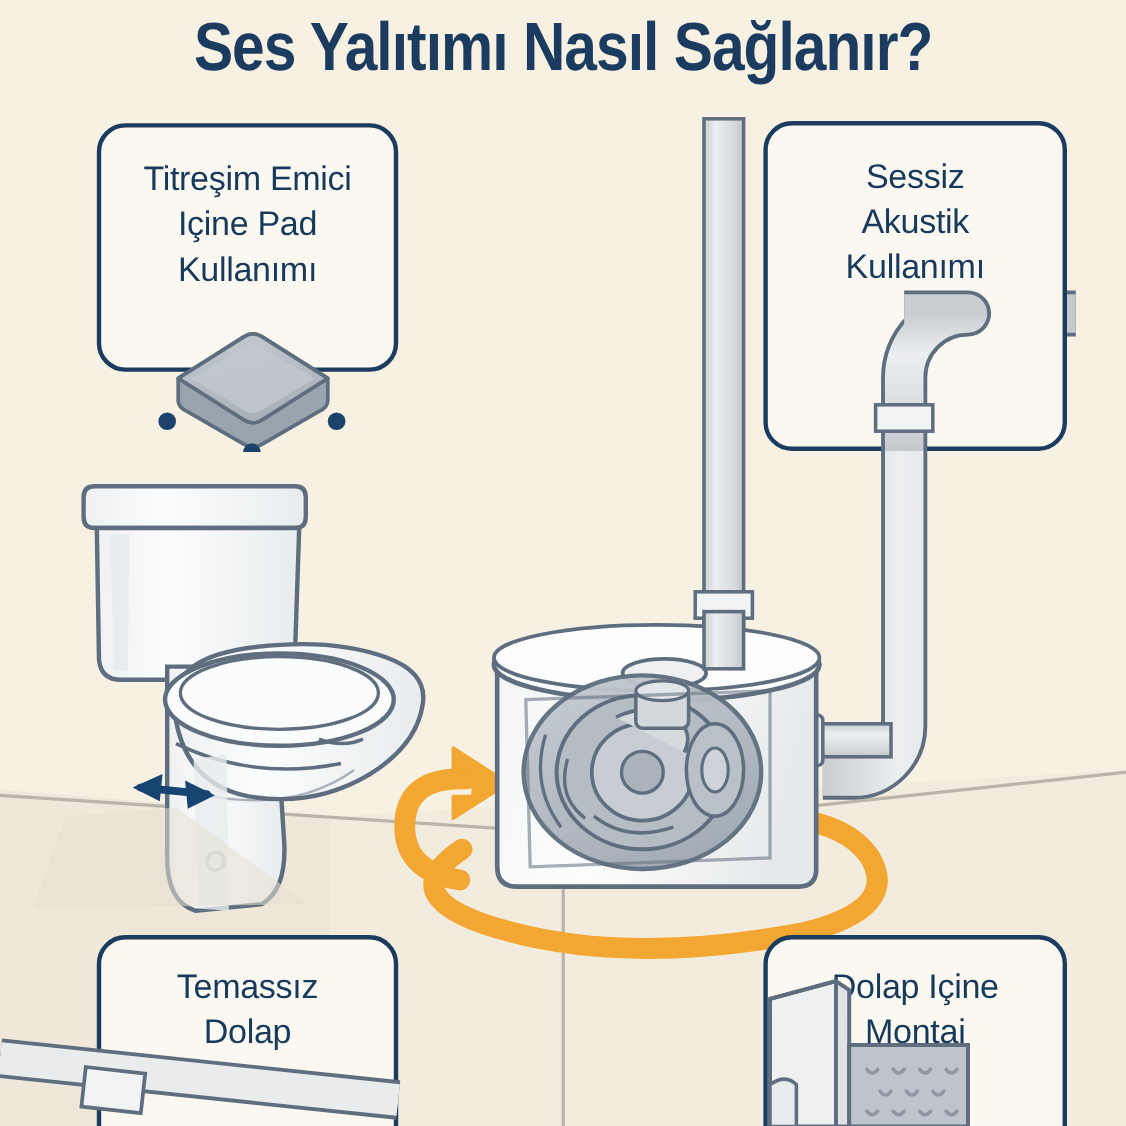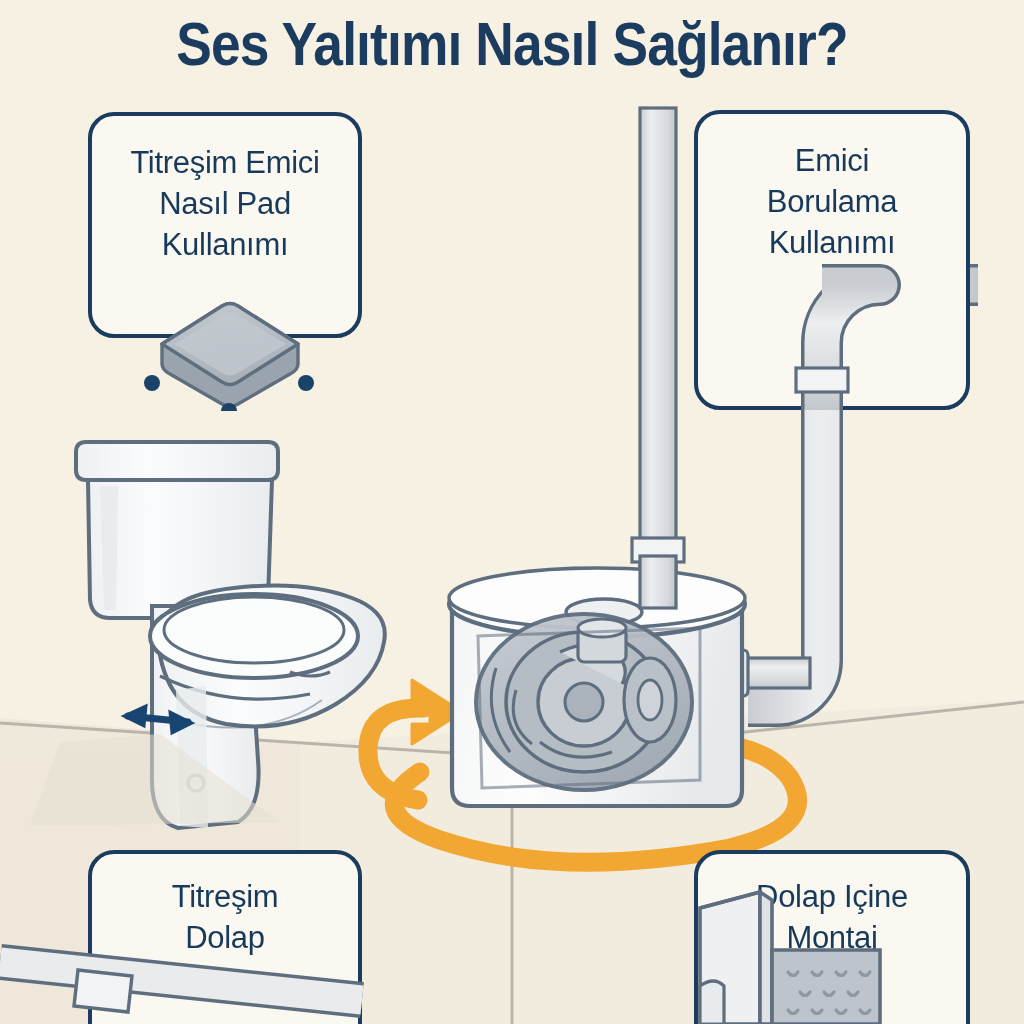--- a/index.html
+++ b/index.html
@@ -183,44 +183,44 @@
 
       <path d="M478,636 L700,628 L700,780 L482,788 z" fill="none" stroke="#5e6e7e" stroke-width="3" opacity="0.55"></path>
     </g>
   </svg>
 
   <div class="title">Ses Yalıtımı Nasıl Sağlanır?</div>
 
   <div class="card" id="card-tl">
     <div class="card-text">
       <span class="card-line">Titreşim Emici</span>
-      <span class="card-line">Nasıl Pad</span>
+      <span class="card-line">Içine Pad</span>
       <span class="card-line">Kullanımı</span>
     </div>
     <svg style="position:absolute;left:0;top:150px;width:274px;height:145px;" viewBox="0 0 274 145">
       <path d="M70,78 L130,40 q8,-5 16,0 L206,78 L206,98 q0,6 -8,10 L146,138 q-8,5 -16,0 L78,108 q-8,-4 -8,-10 z" fill="#9aa4ae" stroke="#5e6e7e" stroke-width="3.4" stroke-linejoin="round"></path>
       <path d="M70,78 L130,40 q8,-5 16,0 L206,78 L146,116 q-8,5 -16,0 z" fill="url(#gPad)" stroke="#5e6e7e" stroke-width="3.4" stroke-linejoin="round"></path>
       <path d="M82,78 L132,48 q6,-3 12,0 L194,78 L144,108 q-6,3 -12,0 z" fill="#c2c8ce" opacity="0.8"></path>
       <circle cx="60" cy="117" r="8" fill="#1b4268"></circle>
       <circle cx="214" cy="117" r="8" fill="#1b4268"></circle>
       <circle cx="137" cy="145" r="8" fill="#1b4268"></circle>
     </svg>
   </div>
 
   <div class="card" id="card-tr">
     <div class="card-text">
-      <span class="card-line">Emici</span>
-      <span class="card-line">Borulama</span>
+      <span class="card-line">Sessiz</span>
+      <span class="card-line">Akustik</span>
       <span class="card-line">Kullanımı</span>
     </div>
   </div>
 
   <div class="card" id="card-bl">
     <div class="card-text">
-      <span class="card-line">Titreşim</span>
+      <span class="card-line">Temassız</span>
       <span class="card-line">Dolap</span>
     </div>
   </div>
 
   <div class="card" id="card-br">
     <div class="card-text">
       <span class="card-line">Dolap Içine</span>
       <span class="card-line">Montaj</span>
       <span class="card-line">Sünger</span>
     </div>

